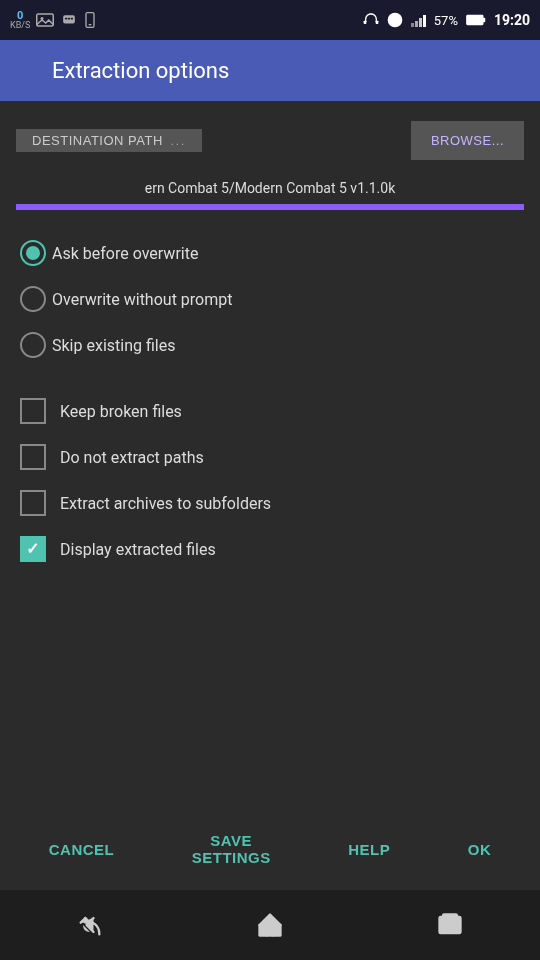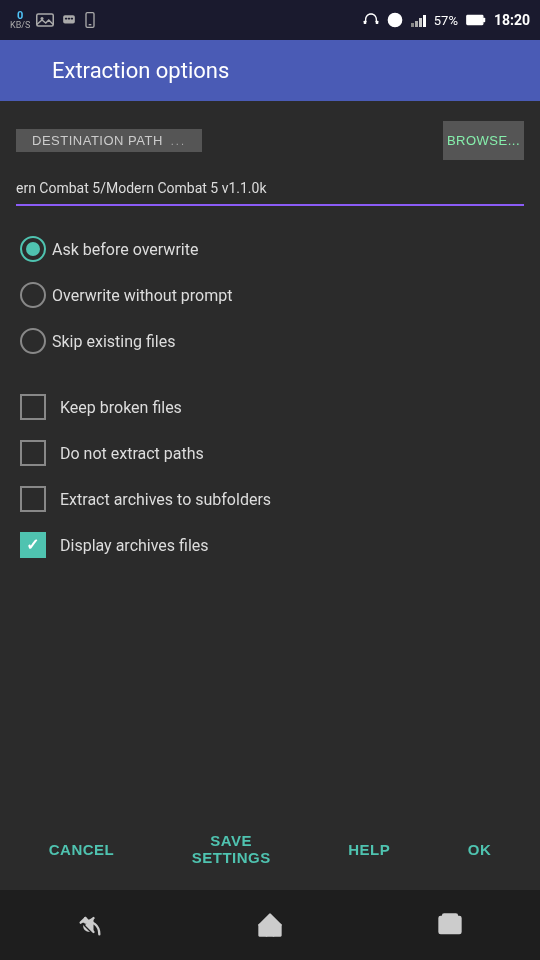--- a/index.html
+++ b/index.html
@@ -110,38 +110,39 @@
 
     .dest-btn .dots {
       font-size: 11px;
       color: #aaaaaa;
       letter-spacing: 2px;
     }
 
     .browse-btn {
       background: #555555;
       border: none;
-      color: #86efac;
-      padding: 12px 4px;
+      color: #c4b5fd;
+      padding: 12px 20px;
       font-size: 13px;
       letter-spacing: 0.5px;
       cursor: pointer;
       margin-left: auto;
     }
 
     
     .path-display {
       width: 100%;
       color: #dddddd;
       font-size: 14px;
       padding: 8px 0;
-      border-bottom: 2px solid #8b5cf6;
+      border-bottom: 6px solid #8b5cf6;
       margin-bottom: 20px;
       white-space: nowrap;
       overflow: hidden;
+      text-align: center;
     }
 
     
     .options-section {
       margin-bottom: 20px;
     }
 
     .radio-option {
       display: flex;
       align-items: center;
@@ -333,21 +334,21 @@
       <div class="signal-bar" style="height:9px; background:#ccc;"></div>
       <div class="signal-bar" style="height:12px; background:#fff;"></div>
     </div>
     <span class="battery-pct">57%</span>
 
     <svg width="20" height="12" viewBox="0 0 26 14" fill="none">
       <rect x="1" y="1" width="21" height="12" rx="1" stroke="#ffffff" stroke-width="1.5"></rect>
       <rect x="22" y="4" width="3" height="6" rx="1" fill="#ffffff"></rect>
       <rect x="2" y="2" width="15" height="10" rx="0.5" fill="#ffffff"></rect>
     </svg>
-    <span class="time">18:20</span>
+    <span class="time">19:20</span>
   </div>
 </div>
 
 <div class="header">
   <h1 class="header-title">Extraction options</h1>
 </div>
 
 <div class="content">
 
   <div class="dest-row">
@@ -395,21 +396,21 @@
 
     <div class="checkbox-option">
       <div class="checkbox-square"></div>
       <span class="checkbox-label">Extract archives to subfolders</span>
     </div>
 
     <div class="checkbox-option">
       <div class="checkbox-square checked">
         <span class="checkmark">✓</span>
       </div>
-      <span class="checkbox-label">Display archives files</span>
+      <span class="checkbox-label">Display extracted files</span>
     </div>
 
   </div>
 
 </div>
 
 <div class="action-bar">
   <button class="action-btn">CANCEL</button>
   <div style="display:flex; flex-direction:column; align-items:center;">
     <button class="action-btn" style="padding:4px 16px;">

